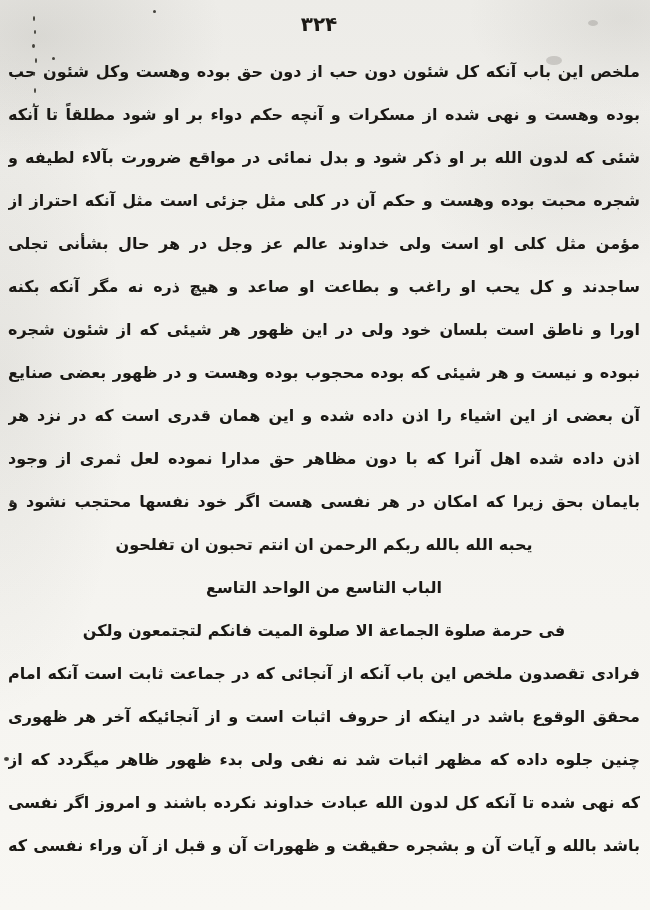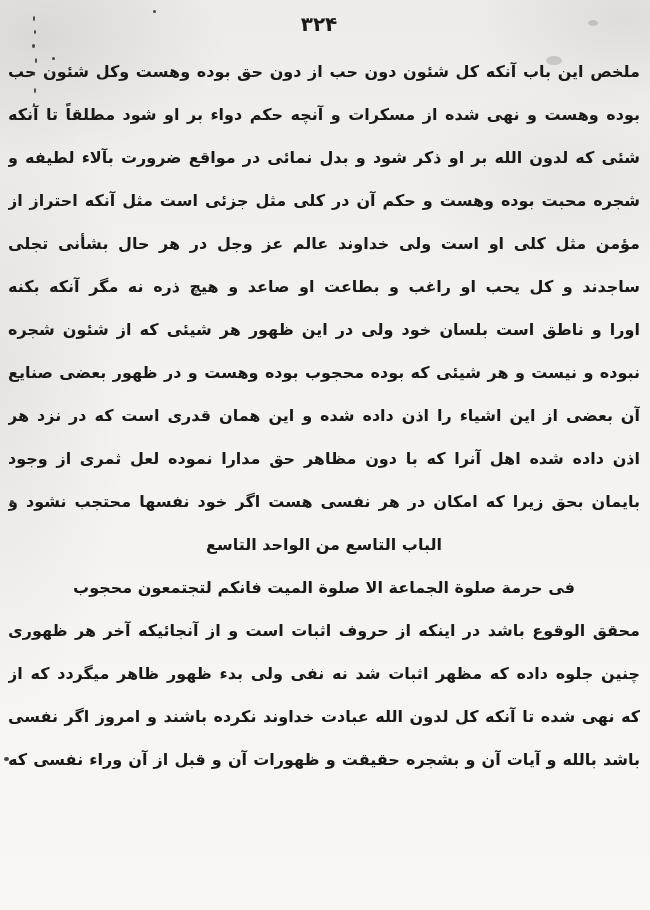--- a/index.html
+++ b/index.html
@@ -47,22 +47,24 @@
     <p class="line">بوده وهست  و نهی شده از مسکرات و آنچه حکم دواء بر او شود مطلقاً تا آنکه مطهر کنی خود را از هر</p>
     <p class="line">شئی که لدون الله بر او ذکر شود  و بدل نمائی در مواقع ضرورت بآلاء لطیفه و نعماء طیبه که شئون</p>
     <p class="line">شجره محبت بوده وهست  و حکم آن در کلی مثل جزئی است مثل آنکه احتراز از یک نفس دون</p>
     <p class="line">مؤمن مثل کلی او است  ولی خداوند عالم عز وجل در هر حال بشأنی تجلی فرموده که کل وجود او</p>
     <p class="line">ساجدند و کل یحب او راغب  و بطاعت او صاعد و هیچ ذره نه مگر آنکه بکنه کینونیت عابد است</p>
     <p class="line">اورا  و ناطق است بلسان خود  ولی در این ظهور هر شیئی که از شئون شجره محبت نیست محجوب</p>
     <p class="line">نبوده و نیست  و هر شیئی که بوده محجوب بوده وهست  و در ظهور بعضی صنایع که لازم دارند اهل</p>
     <p class="line">آن بعضی از این اشیاء را اذن داده شده  و این همان قدری است که در نزد هر ظهوری</p>
     <p class="line">اذن داده شده اهل آنرا که با دون مظاهر حق مدارا نموده  لعل ثمری از وجود ایشان اخذ شود</p>
     <p class="line">بایمان بحق  زیرا که امکان در هر نفسی هست  اگر خود نفسها محتجب نشود  و لتقیدن عما لا</p>
+    <p class="line center">یحبه الله بالله ربکم الرحمن ان انتم تحبون ان تفلحون</p>
     <p class="line center heading">الباب التاسع من الواحد التاسع</p>
-    <p class="line center">فی حرمة صلوة الجماعة الا صلوة المیت فانکم لتجتمعون محجوب</p>
+    <p class="line center">فی حرمة صلوة الجماعة الا صلوة المیت فانکم لتجتمعون ولکن</p>
+    <p class="line">فرادی تقصدون   ملخص این باب آنکه از آنجائی که در جماعت ثابت است آنکه امام</p>
     <p class="line">محقق الوقوع باشد  در اینکه از حروف اثبات است  و از آنجائیکه آخر هر ظهوری کل خود را</p>
     <p class="line">چنین جلوه داده که مظهر اثبات شد نه نفی  ولی بدء ظهور ظاهر میگردد که از نظر نفی بوده از این حیثیت</p>
     <p class="line">که نهی شده تا آنکه کل لدون الله عبادت خداوند نکرده باشند  و امروز اگر نفسی ایمان آورده</p>
     <p class="line">باشد بالله و آیات آن  و بشجره حقیقت و ظهورات آن  و قبل از آن وراء نفسی که آن الان اظهار</p>
   </div>
 
   <div class="speck" style="left:33px; top:16px;  width:2px; height:5px;"></div>
   <div class="speck" style="left:34px; top:30px;  width:2px; height:4px;"></div>
   <div class="speck" style="left:32px; top:44px;  width:3px; height:4px;"></div>
   <div class="speck" style="left:35px; top:58px;  width:2px; height:5px;"></div>

